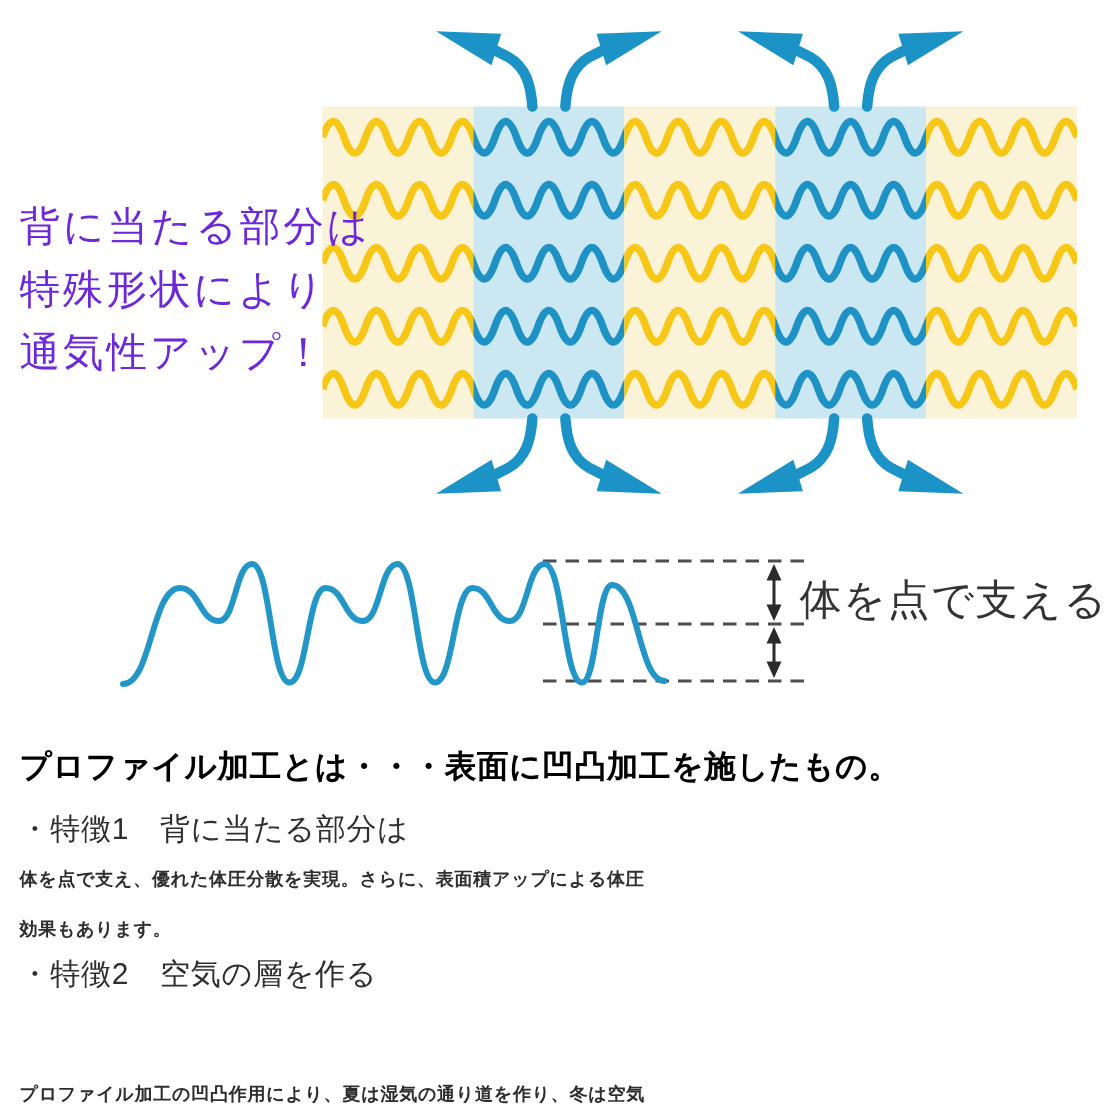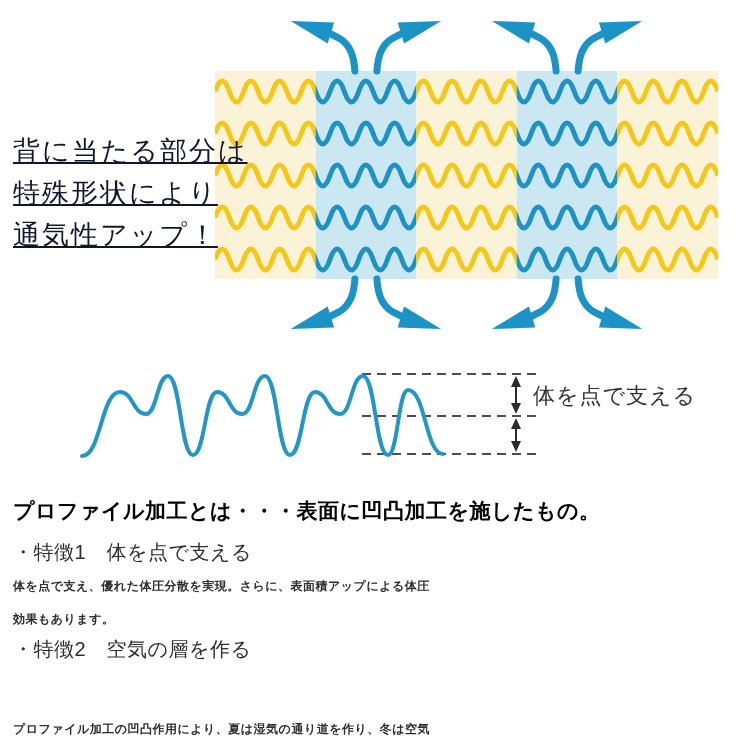--- a/index.html
+++ b/index.html
@@ -4,23 +4,23 @@
 <style>
   html,body{margin:0;padding:0;background:#fff;}
   .page{
     position:relative;width:740px;height:740px;background:#ffffff;overflow:hidden;
     font-family:"Liberation Sans","DejaVu Sans",sans-serif;
   }
   #diagram-svg{position:absolute;left:0;top:0;width:740px;height:740px;}
   .callout{
     position:absolute;left:13px;top:130px;
     font-size:27px;line-height:42px;letter-spacing:2px;
-    color:#0f172a;white-space:pre-line;text-decoration:underline;
+    color:#6d28d9;white-space:pre-line;
   }
-  .plabel{position:absolute;font-size:22px;letter-spacing:1px;color:#333333;}
+  .plabel{position:absolute;font-size:28px;letter-spacing:1px;color:#333333;}
   .plabel-top{left:533px;top:381px;}
   .plabel-bottom{left:530px;top:423px;}
   .desc-heading{
     position:absolute;left:13px;top:497px;
     font-size:21px;font-weight:bold;letter-spacing:.5px;color:#000000;
   }
   .feat-title{position:absolute;left:13px;font-size:20px;color:#2e2e2e;letter-spacing:.5px;}
   .t1{top:539px;}
   .t2{top:636px;}
   .feat-body{
@@ -124,20 +124,20 @@
     </svg>
 
   <div class="callout">背に当たる部分は
 特殊形状により
 通気性アップ！</div>
 
   <div class="plabel plabel-top">体を点で支える</div>
 
   <div class="desc-heading">プロファイル加工とは・・・表面に凹凸加工を施したもの。</div>
 
-  <div class="feat-title t1">・特徴1　体を点で支える</div>
+  <div class="feat-title t1">・特徴1　背に当たる部分は</div>
   <div class="feat-body b1">体を点で支え、優れた体圧分散を実現。さらに、表面積アップによる体圧
 効果もあります。</div>
 
   <div class="feat-title t2">・特徴2　空気の層を作る</div>
   <div class="feat-body b2">プロファイル加工の凹凸作用により、夏は湿気の通り道を作り、冬は空気
 の層が保温力を高めてくれます。</div>
 </div>
 
 </body></html>

